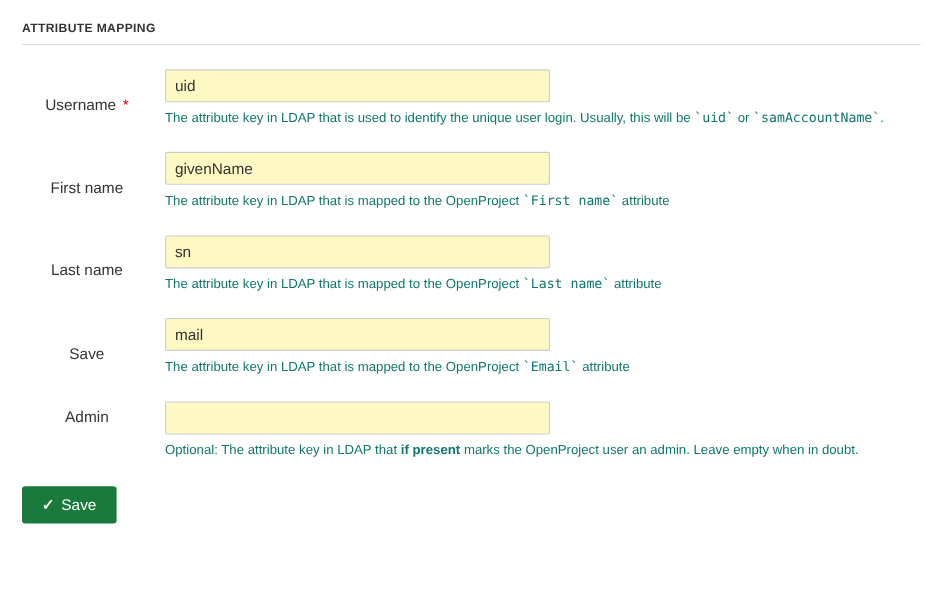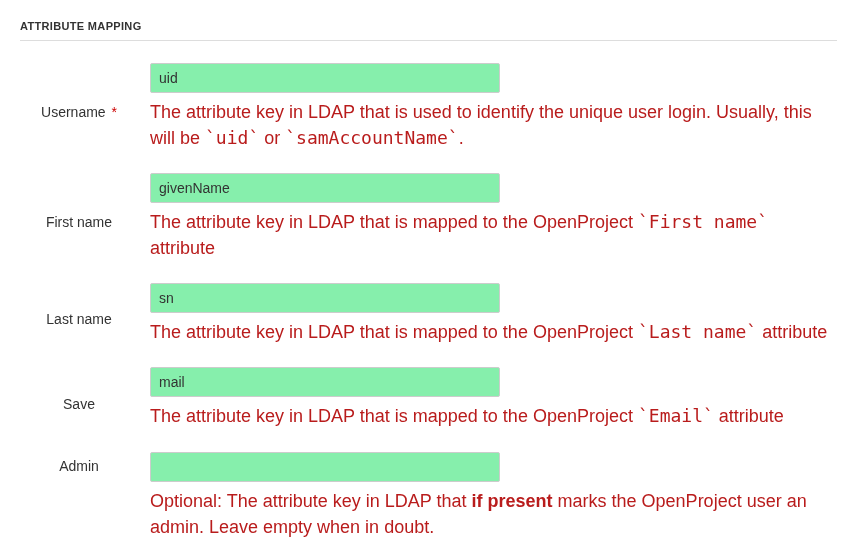--- a/index.html
+++ b/index.html
@@ -62,27 +62,27 @@
       padding: 6px 0 16px 0;
     }
 
     .form-field-cell input[type="text"] {
       width: 350px;
       padding: 6px 8px;
       border: 1px solid #ccc;
       border-radius: 2px;
       font-size: 14px;
       color: #333;
-      background: #86efac;
+      background: #fef9c3;
       display: block;
     }
 
     .field-hint {
-      font-size: 18px;
-      color: #b91c1c;
+      font-size: 12px;
+      color: #0f766e;
       margin-top: 6px;
       line-height: 1.45;
     }
 
     .required-star {
       color: #cc0000;
       margin-left: 2px;
     }
 
     .save-btn {

